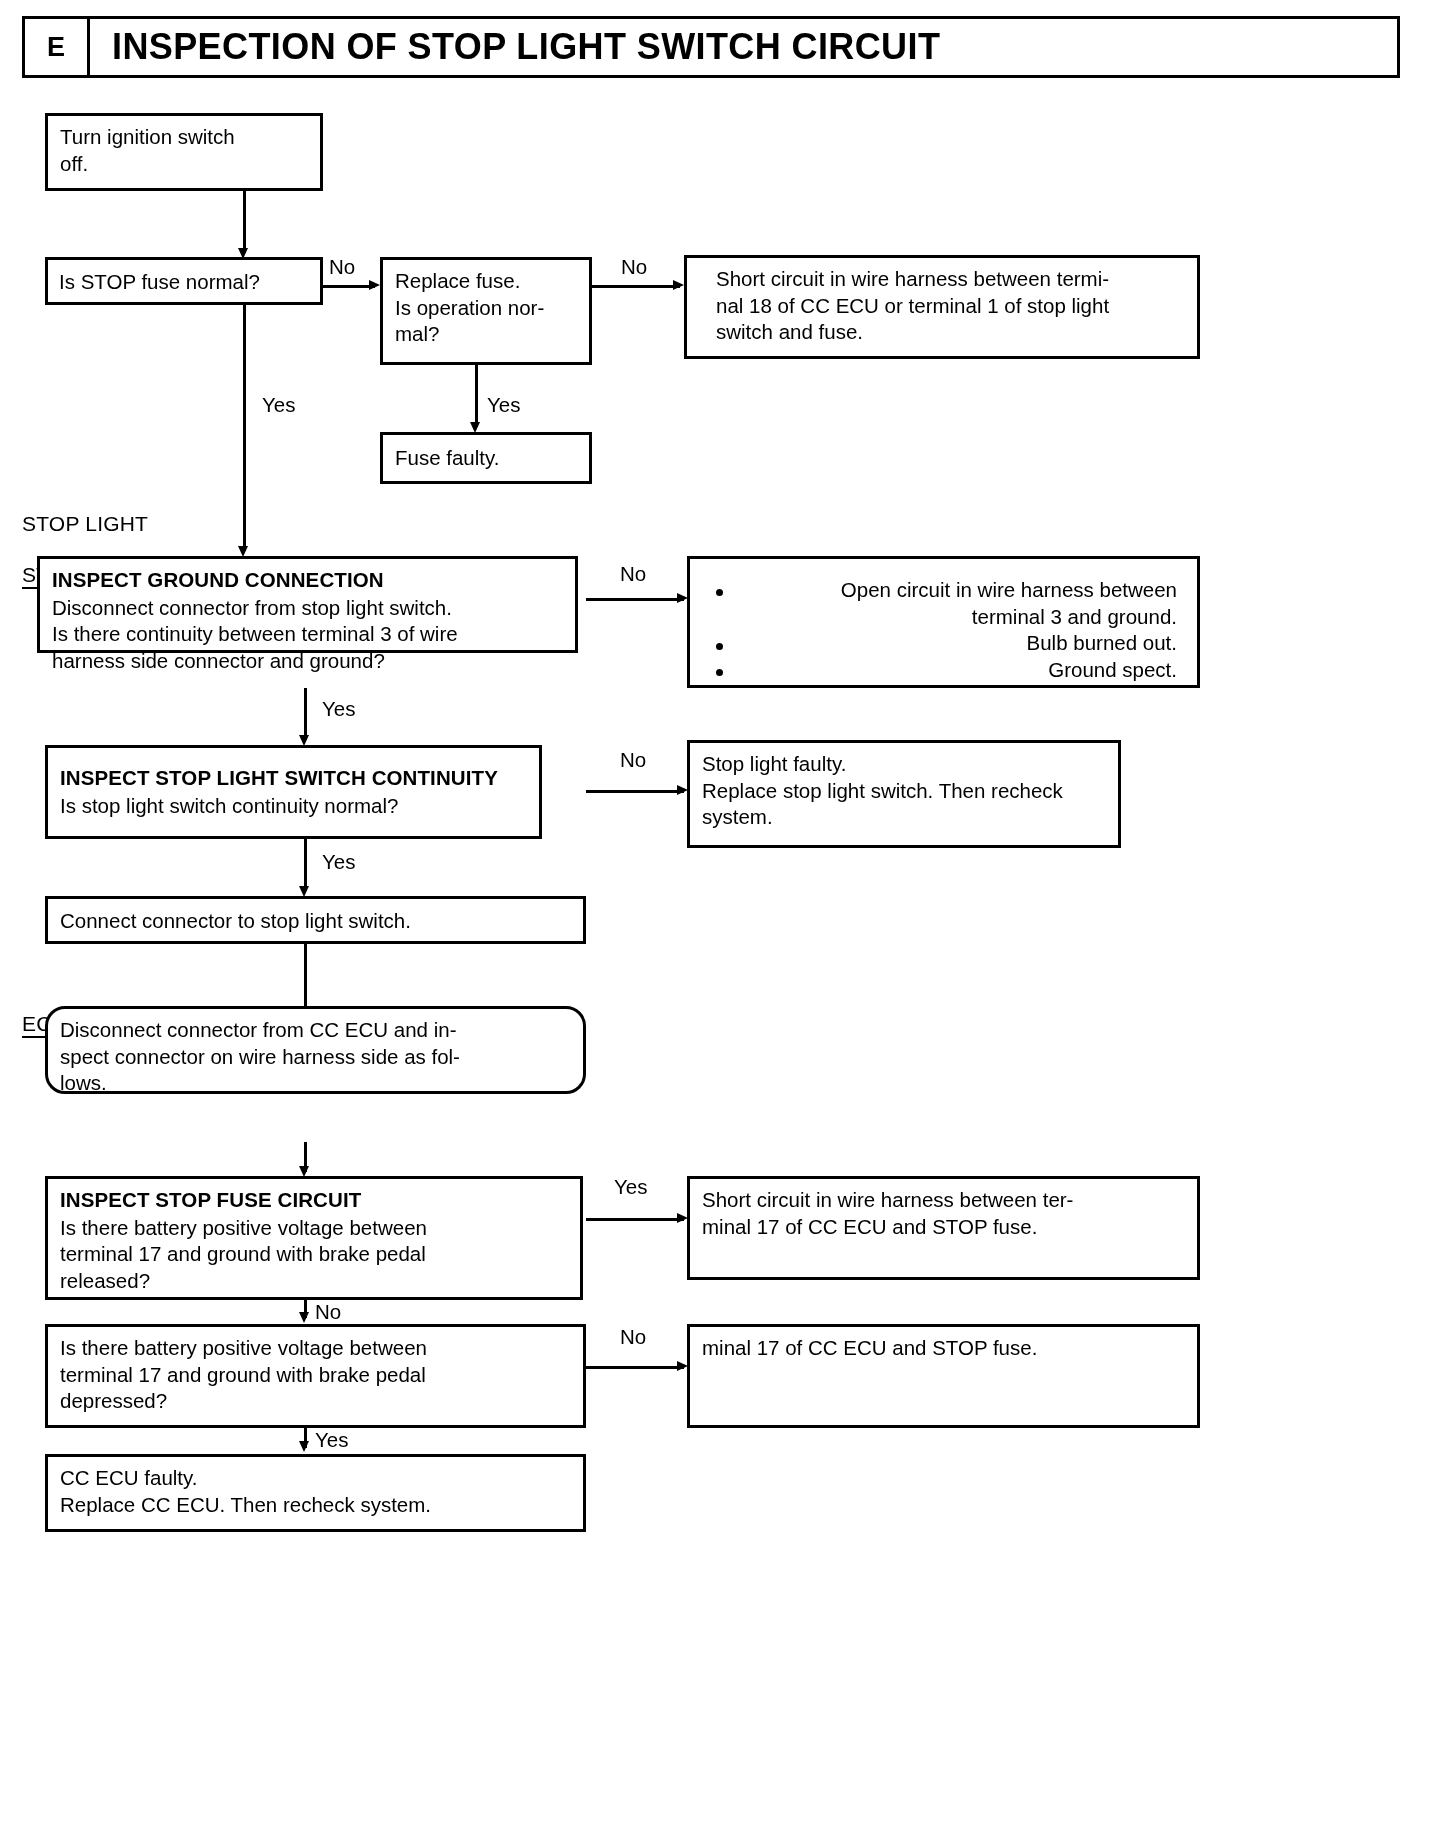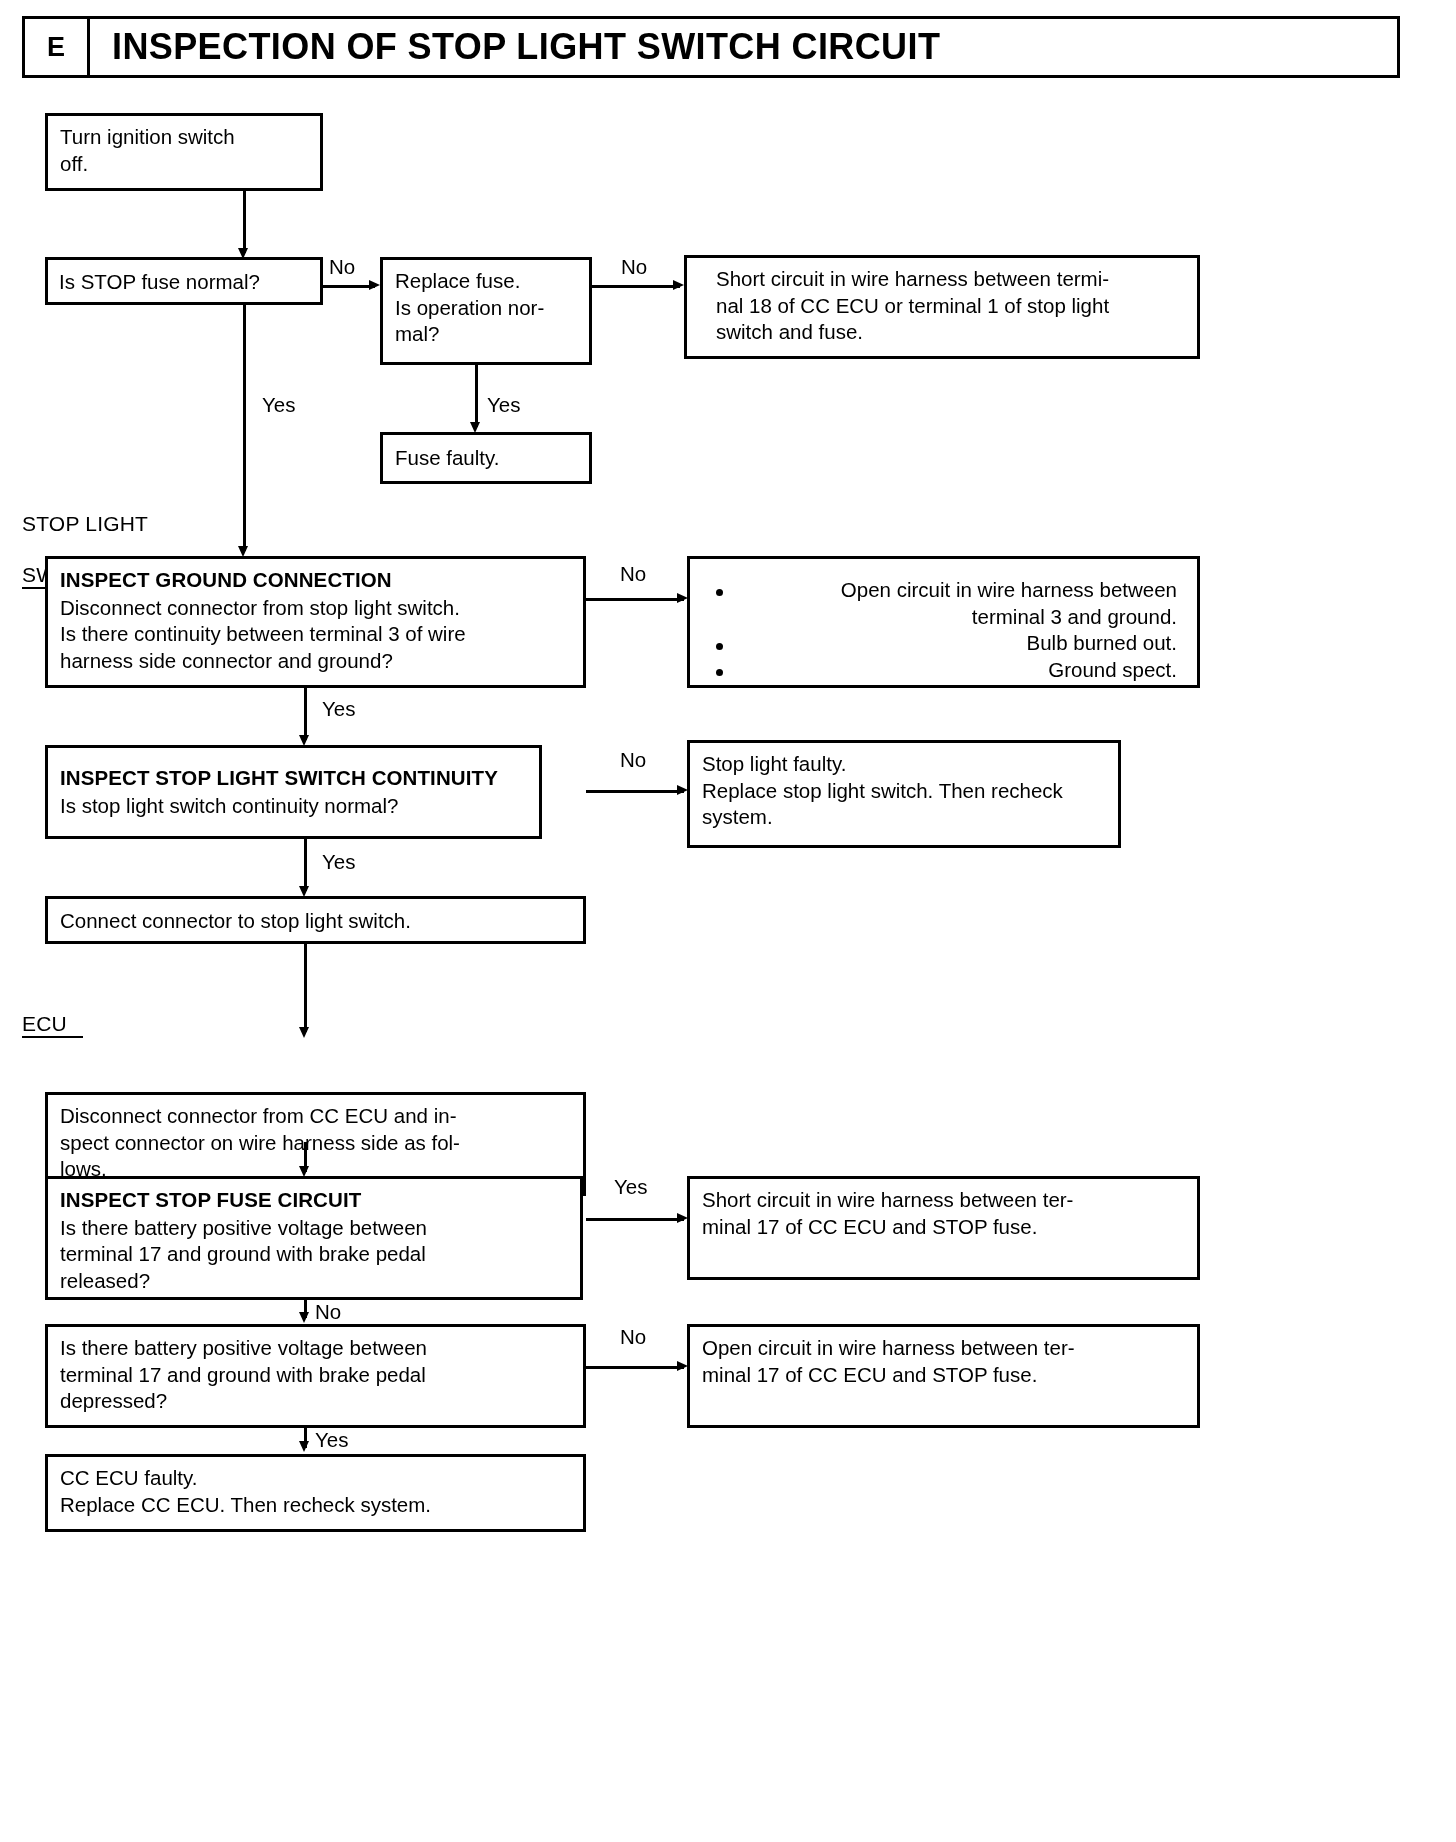--- a/index.html
+++ b/index.html
@@ -112,21 +112,21 @@
 
   <div class="vline" style="left:243px;top:305px;height:246px;"></div>
   <div class="arrow-d" style="left:238px;top:546px;"></div>
   <div class="elabel" style="left:262px;top:393px;">Yes</div>
 
   <div class="seclabel" style="left:22px;top:485px;">
     <div>STOP LIGHT</div>
     <div class="ul">SWITCH</div>
   </div>
 
-  <div class="box" style="left:45px;top:556px;width:541px;height:132px;">
+  <div class="box" style="left:37px;top:556px;width:541px;height:97px;">
     <span class="hd">INSPECT GROUND CONNECTION</span>
     <p>Disconnect connector from stop light switch.</p>
     <p>Is there continuity between terminal 3 of wire</p>
     <p>harness side connector and ground?</p>
   </div>
 
   <div class="hline" style="left:586px;top:598px;width:98px;"></div>
   <div class="arrow-r" style="left:677px;top:593px;"></div>
   <div class="elabel" style="left:620px;top:562px;">No</div>
 
@@ -175,21 +175,21 @@
     <p>Connect connector to stop light switch.</p>
   </div>
 
   <div class="vline" style="left:304px;top:944px;height:88px;"></div>
   <div class="arrow-d" style="left:299px;top:1027px;"></div>
 
   <div class="seclabel" style="left:22px;top:985px;">
     <div class="ul" style="padding-right:16px;">ECU</div>
   </div>
 
-  <div class="box" style="left:45px;top:1092px;width:541px;height:104px;">
+  <div class="box" style="left:45px;top:1006px;width:541px;height:88px;border-radius:20px;">
     <p>Disconnect connector from CC ECU and in-</p>
     <p>spect connector on wire harness side as fol-</p>
     <p>lows.</p>
   </div>
 
   <div class="vline" style="left:304px;top:1142px;height:30px;"></div>
   <div class="arrow-d" style="left:299px;top:1166px;"></div>
 
   <div class="box" style="left:45px;top:1176px;width:538px;height:124px;">
     <span class="hd">INSPECT STOP FUSE CIRCUIT</span>
@@ -215,21 +215,20 @@
     <p>Is there battery positive voltage between</p>
     <p>terminal 17 and ground with brake pedal</p>
     <p>depressed?</p>
   </div>
 
   <div class="hline" style="left:586px;top:1366px;width:98px;"></div>
   <div class="arrow-r" style="left:677px;top:1361px;"></div>
   <div class="elabel" style="left:620px;top:1325px;">No</div>
 
   <div class="box" style="left:687px;top:1324px;width:513px;height:104px;">
-    <p>Open circuit in wire harness between ter-</p>
     <p>minal 17 of CC ECU and STOP fuse.</p>
   </div>
 
   <div class="vline" style="left:304px;top:1428px;height:20px;"></div>
   <div class="arrow-d" style="left:299px;top:1441px;"></div>
   <div class="elabel" style="left:315px;top:1428px;">Yes</div>
 
   <div class="box" style="left:45px;top:1454px;width:541px;height:78px;">
     <p>CC ECU faulty.</p>
     <p>Replace CC ECU. Then recheck system.</p>

